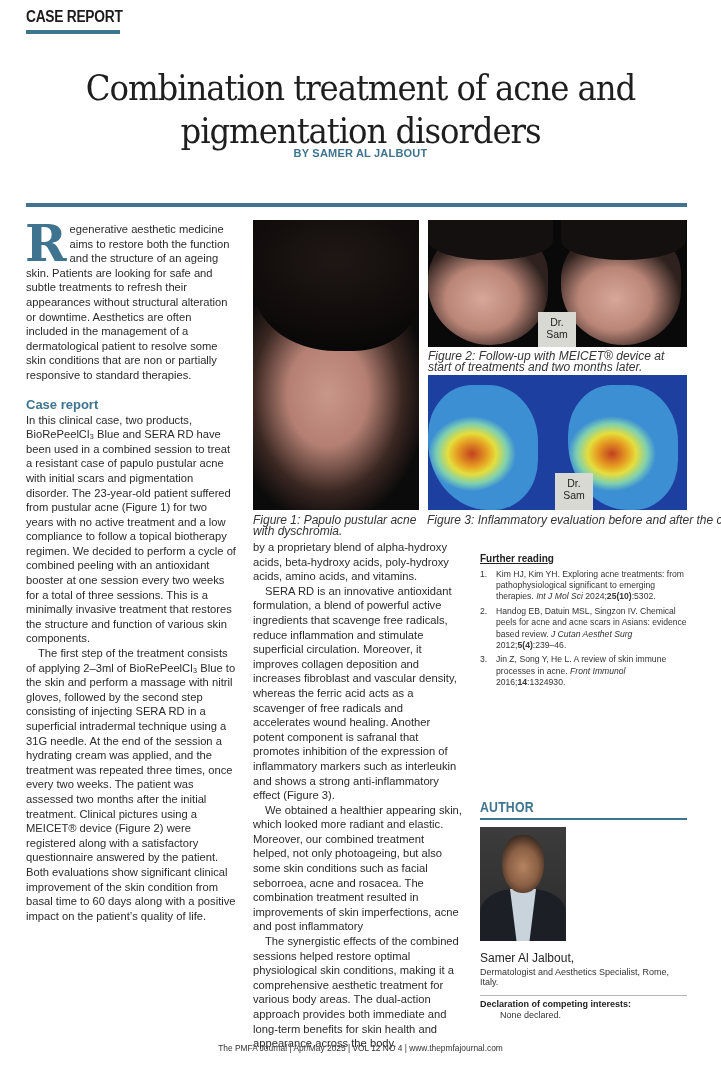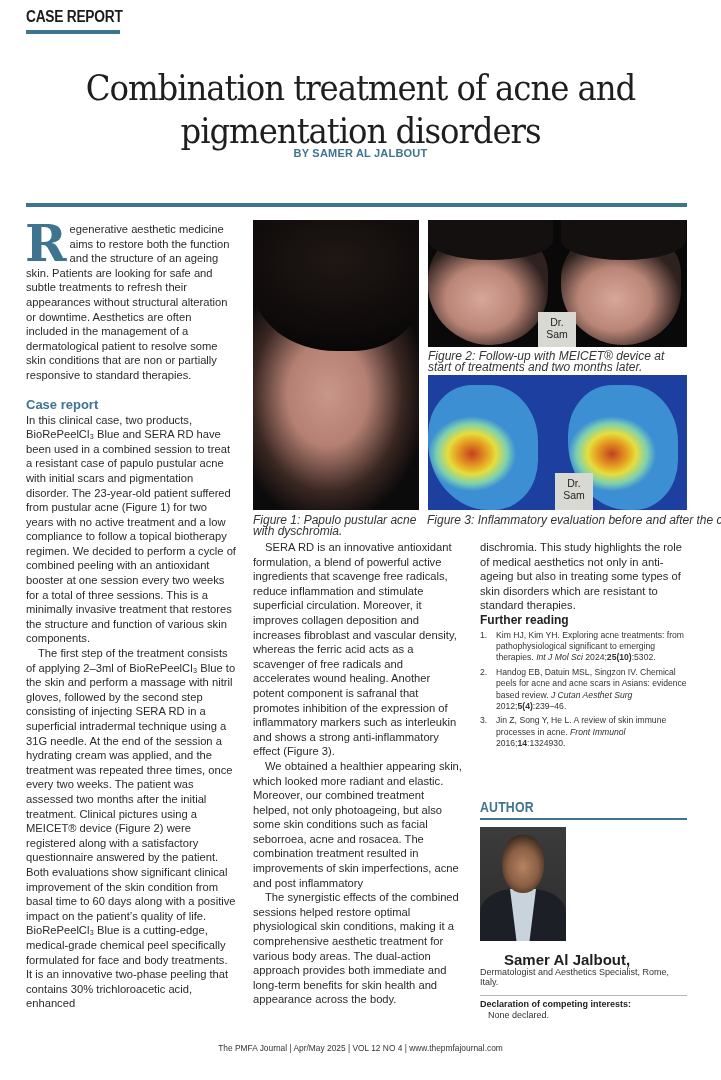--- a/index.html
+++ b/index.html
@@ -37,55 +37,54 @@
   .fig3 .heat.b { left: 140px; }
   .watermark { position: absolute; background: #d9d9d4; color: #222; font-size: 10.5px; line-height: 12px; text-align: center; width: 38px; padding: 4px 0; }
   .fig2 .watermark { left: 110px; top: 92px; height: 35px; }
   .fig3 .watermark { left: 127px; top: 98px; height: 37px; }
 
   .caption { position: absolute; font-style: italic; font-size: 12px; line-height: 10.5px; color: #333; }
   .cap1 { left: 253px; top: 515px; width: 170px; }
   .cap2 { left: 428px; top: 351px; width: 259px; }
   .cap3 { left: 427px; top: 515px; width: 265px; white-space: nowrap; }
 
-  .further-title { font-weight: 700; font-size: 12px; margin-bottom: 2px; color: #222; }
+  .further-title { font-weight: 700; font-size: 10px; margin-top: 12px; margin-bottom: 2px; color: #222; text-decoration: underline; }
   .refs { list-style: none; font-size: 8.6px; line-height: 11.4px; color: #333; }
   .refs li { position: relative; padding-left: 16px; margin-bottom: 3px; }
   .refs li .num { position: absolute; left: 0; top: 0; }
 
   .author-tag { position: absolute; left: 480px; top: 799px; font-weight: 700; font-size: 14px; color: #3f7490; transform: scaleX(0.88); transform-origin: left top; letter-spacing: 0.2px; }
   .author-rule { position: absolute; left: 480px; top: 818px; width: 207px; height: 2px; background: #3f7490; }
   .author-photo { position: absolute; left: 480px; top: 827px; width: 86px; height: 114px; background: linear-gradient(#3c3c3c, #2b2b2b); overflow: hidden; }
   .author-photo .head { position: absolute; left: 22px; top: 8px; width: 42px; height: 58px; border-radius: 45% 45% 48% 48%; background: radial-gradient(ellipse 60% 55% at 50% 55%, #b58461 0%, #8a5f44 60%, #3b2a20 100%); }
   .author-photo .body { position: absolute; left: 0; top: 62px; width: 86px; height: 60px; border-radius: 40% 40% 0 0; background: #1d1f26; }
   .author-photo .shirt { position: absolute; left: 30px; top: 62px; width: 26px; height: 52px; background: #c9d3dc; clip-path: polygon(0 0, 100% 0, 75% 100%, 25% 100%); }
-  .author-name { position: absolute; left: 480px; top: 951px; font-weight: 700; font-size: 15px; color: #1e1e1e; margin-left: 24px; }
+  .author-name { position: absolute; left: 480px; top: 951px; font-weight: 400; font-size: 12px; color: #1e1e1e; }
   .author-role { position: absolute; left: 480px; top: 967px; width: 207px; font-size: 9px; line-height: 10px; color: #333; }
   .author-rule2 { position: absolute; left: 480px; top: 995px; width: 207px; height: 1px; background: #b5b5b5; }
   .decl-title { position: absolute; left: 480px; top: 999px; font-weight: 700; font-size: 9px; color: #222; }
-  .decl-body { position: absolute; left: 468px; top: 1010px; font-size: 9px; color: #333; padding-left: 20px; }
+  .decl-body { position: absolute; left: 480px; top: 1010px; font-size: 9px; color: #333; padding-left: 20px; }
 
   .footer { position: absolute; left: 0; width: 721px; top: 1043px; text-align: center; font-size: 8.4px; font-weight: 400; color: #333; }
 </style>
 </head>
 <body>
 
 <div class="section-tag">CASE REPORT</div>
 <div class="section-tag-bar"></div>
 
 <h1 class="title">Combination treatment of acne and pigmentation disorders</h1>
 <div class="byline">BY SAMER AL JALBOUT</div>
 <div class="rule-main"></div>
 
 <div class="col col1">
   <p><span class="dropcap">R</span><span>egenerative aesthetic medicine aims to restore both the function and the structure of an ageing skin. Patients are looking for safe and subtle treatments to refresh their appearances without structural alteration or downtime. Aesthetics are often included in the management of a dermatological patient to resolve some skin conditions that are non or partially responsive to standard therapies.</span></p>
   <div class="subhead">Case report</div>
   <p>In this clinical case, two products, BioRePeelCl₃ Blue and SERA RD have been used in a combined session to treat a resistant case of papulo pustular acne with initial scars and pigmentation disorder. The 23-year-old patient suffered from pustular acne (Figure 1) for two years with no active treatment and a low compliance to follow a topical biotherapy regimen. We decided to perform a cycle of combined peeling with an antioxidant booster at one session every two weeks for a total of three sessions. This is a minimally invasive treatment that restores the structure and function of various skin components.</p>
   <p class="indent">The first step of the treatment consists of applying 2–3ml of BioRePeelCl₃ Blue to the skin and perform a massage with nitril gloves, followed by the second step consisting of injecting SERA RD in a superficial intradermal technique using a 31G needle. At the end of the session a hydrating cream was applied, and the treatment was repeated three times, once every two weeks. The patient was assessed two months after the initial treatment. Clinical pictures using a MEICET® device (Figure 2) were registered along with a satisfactory questionnaire answered by the patient. Both evaluations show significant clinical improvement of the skin condition from basal time to 60 days along with a positive impact on the patient’s quality of life.</p>
-  <p>BioRePeelCl₃ Blue is a cutting-edge, medical-grade chemical peel specifically formulated for face and body treatments. It is an innovative two-phase peeling that contains 30% trichloroacetic acid, enhanced</p>
 </div>
 
 <div class="figure fig1">
   <div class="hair"></div>
 </div>
 <div class="caption cap1">Figure 1: Papulo pustular acne with dyschromia.</div>
 
 <div class="figure fig2">
   <div class="face a"></div>
   <div class="hairtop" style="left:0"></div>
@@ -102,27 +101,27 @@
   <div class="heat a"></div>
   <div class="heat b"></div>
   <div class="watermark">
     <div>Dr.</div>
     <div>Sam</div>
   </div>
 </div>
 <div class="caption cap3">Figure 3: Inflammatory evaluation before and after the combined treatment.</div>
 
 <div class="col col2">
+  <p>by a proprietary blend of alpha-hydroxy acids, beta-hydroxy acids, poly-hydroxy acids, amino acids, and vitamins.</p>
   <p class="indent">SERA RD is an innovative antioxidant formulation, a blend of powerful active ingredients that scavenge free radicals, reduce inflammation and stimulate superficial circulation. Moreover, it improves collagen deposition and increases fibroblast and vascular density, whereas the ferric acid acts as a scavenger of free radicals and accelerates wound healing. Another potent component is safranal that promotes inhibition of the expression of inflammatory markers such as interleukin and shows a strong anti-inflammatory effect (Figure 3).</p>
   <p class="indent">We obtained a healthier appearing skin, which looked more radiant and elastic. Moreover, our combined treatment helped, not only photoageing, but also some skin conditions such as facial seborroea, acne and rosacea. The combination treatment resulted in improvements of skin imperfections, acne and post inflammatory</p>
   <p class="indent">The synergistic effects of the combined sessions helped restore optimal physiological skin conditions, making it a comprehensive aesthetic treatment for various body areas. The dual-action approach provides both immediate and long-term benefits for skin health and appearance across the body.</p>
 </div>
 
 <div class="col col3">
-  <p>dischromia. This study highlights the role of medical aesthetics not only in anti-ageing but also in treating some types of skin disorders which are resistant to standard therapies.</p>
   <div class="further-title">Further reading</div>
   <ol class="refs">
     <li><span class="num">1.</span><span>Kim HJ, Kim YH. Exploring acne treatments: from pathophysiological significant to emerging therapies. </span><i>Int J Mol Sci</i><span> 2024;</span><b>25(10)</b><span>:5302.</span></li>
     <li><span class="num">2.</span><span>Handog EB, Datuin MSL, Singzon IV. Chemical peels for acne and acne scars in Asians: evidence based review. </span><i>J Cutan Aesthet Surg</i><span> 2012;</span><b>5(4)</b><span>:239–46.</span></li>
     <li><span class="num">3.</span><span>Jin Z, Song Y, He L. A review of skin immune processes in acne. </span><i>Front Immunol</i><span> 2016;</span><b>14</b><span>:1324930.</span></li>
   </ol>
 </div>
 
 <div class="author-tag">AUTHOR</div>
 <div class="author-rule"></div>

